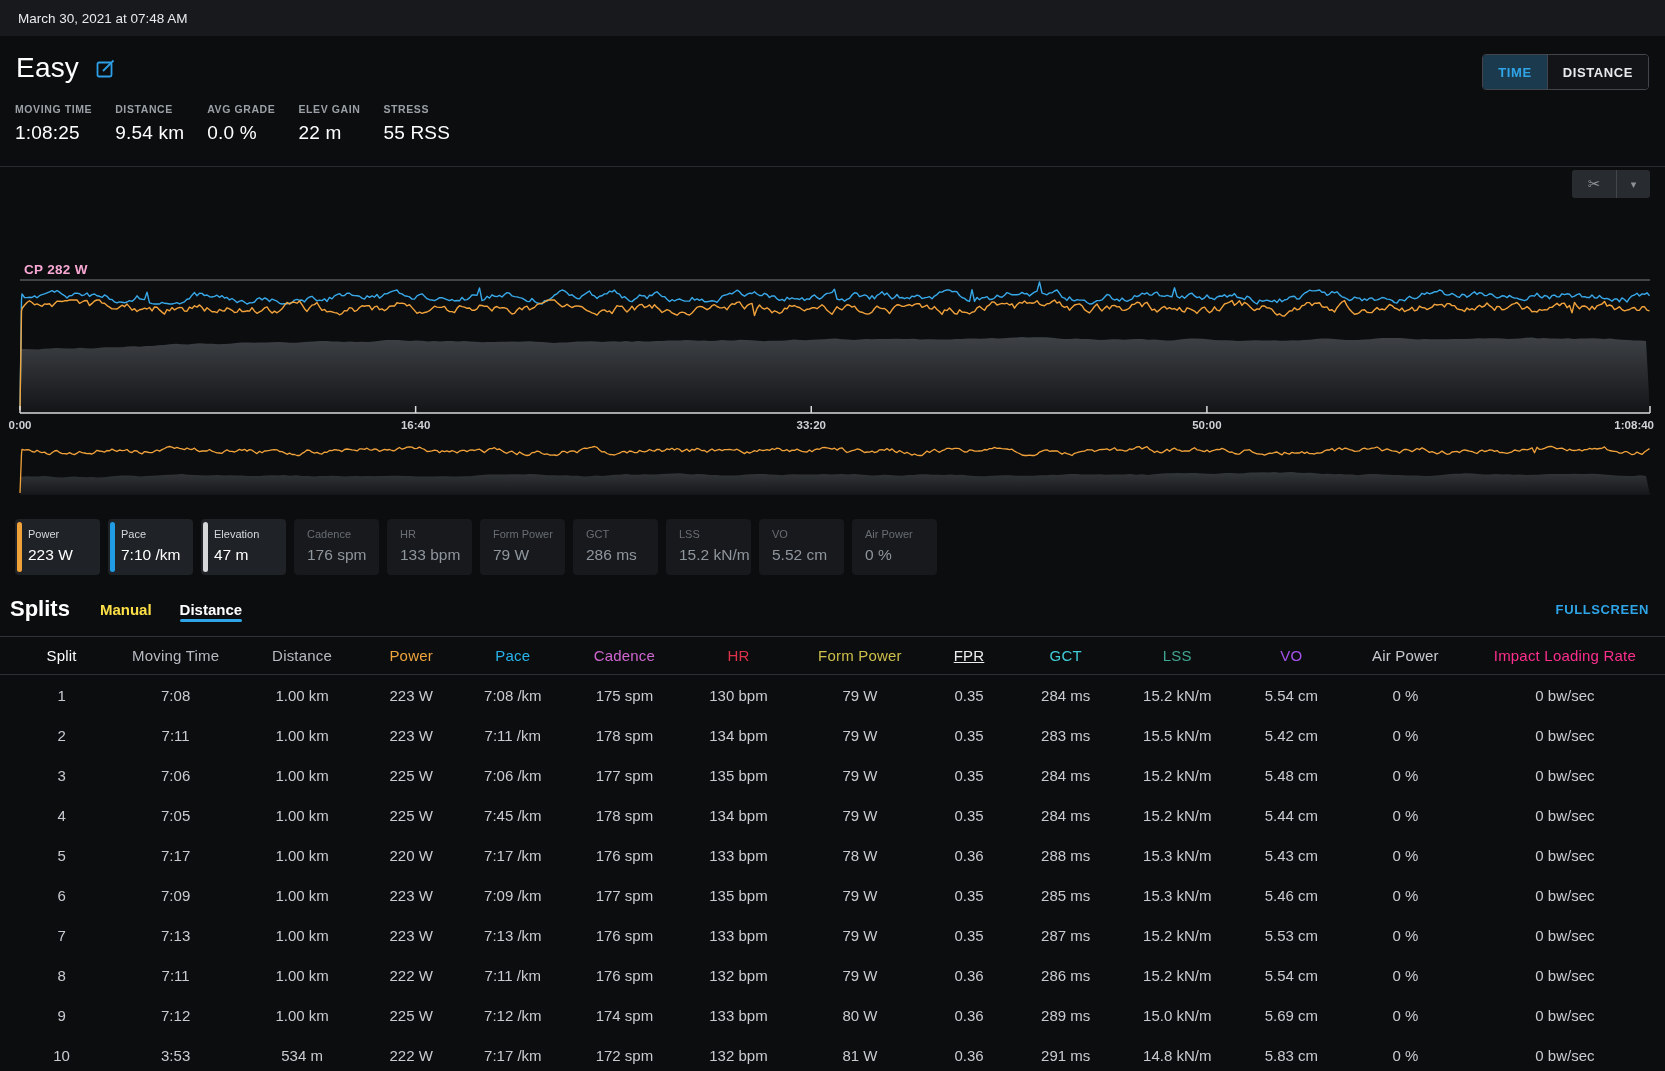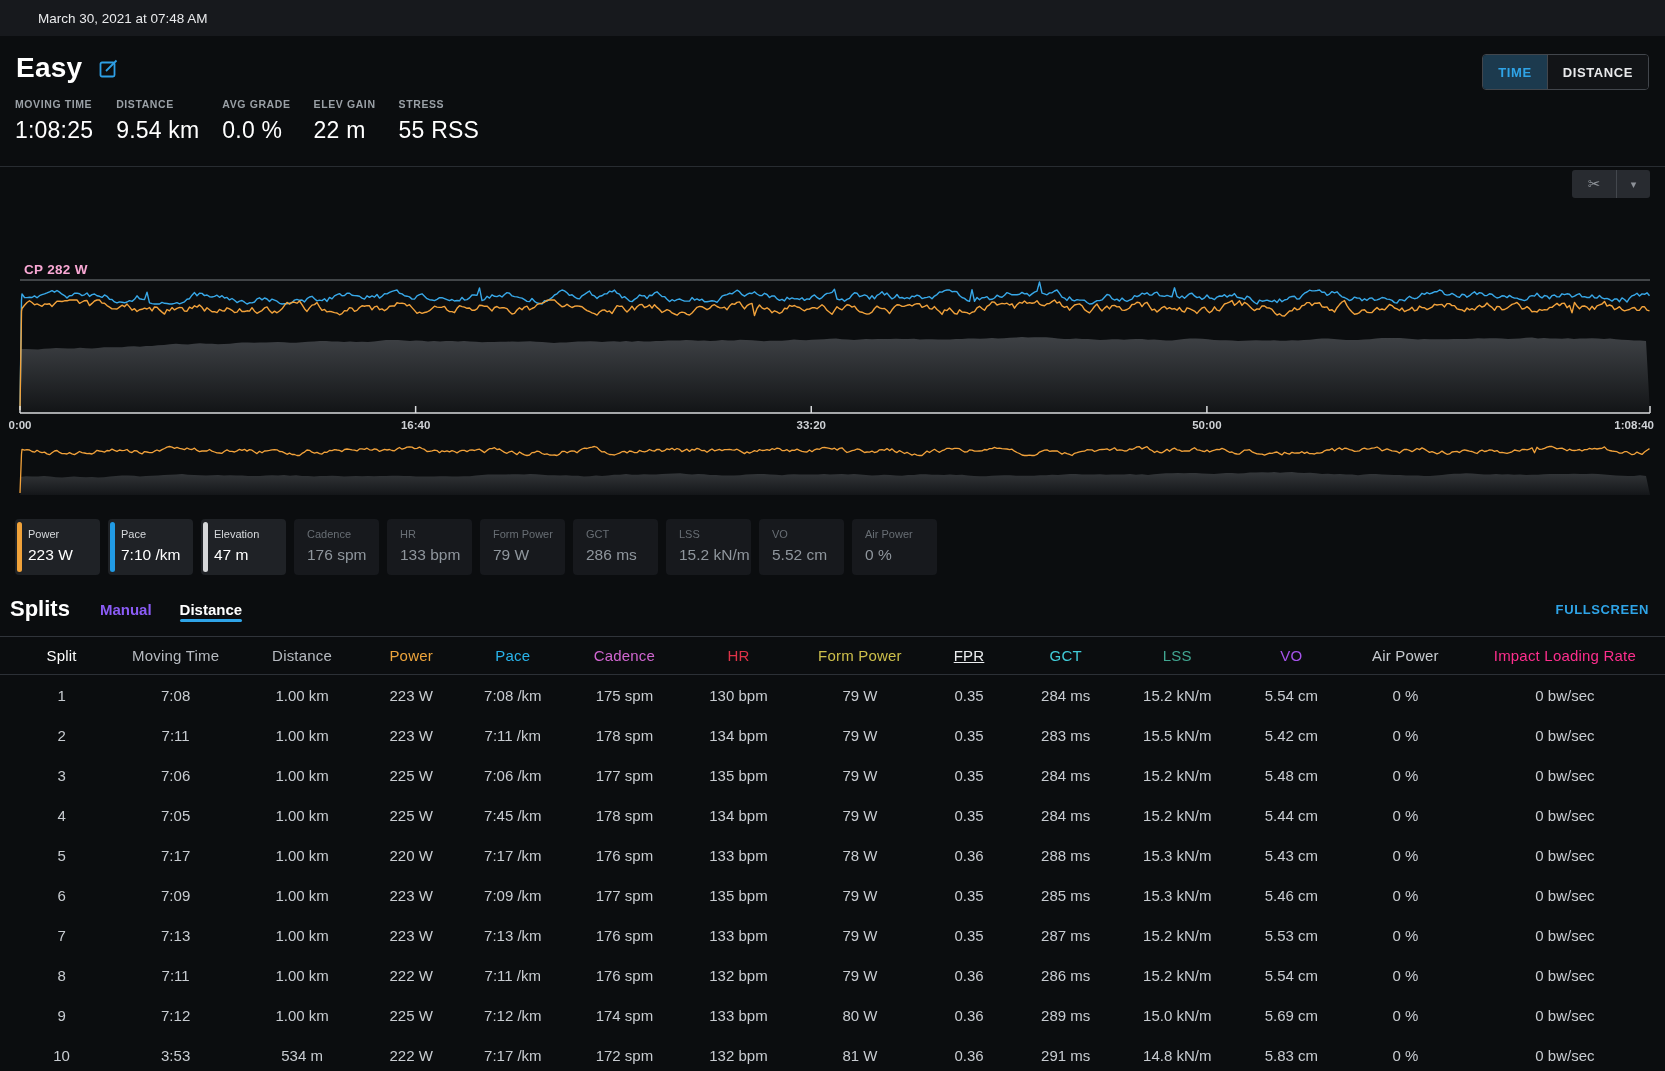--- a/index.html
+++ b/index.html
@@ -3,33 +3,33 @@
 <meta charset="utf-8">
 <style>
   * { margin:0; padding:0; box-sizing:border-box; }
   html,body { background:#0b0d0f; }
   body {
     width:1665px; height:1071px; position:relative; overflow:hidden;
     font-family:"Liberation Sans", sans-serif; color:#e9eaec;
   }
   
   .topbar { position:absolute; top:0; left:0; right:0; height:36px; background:#17191d;
-    display:flex; align-items:center; padding-left:38px; font-size:13.5px; color:#e9eaec; }
+    display:flex; align-items:center; padding-left:18px; font-size:13.5px; color:#e9eaec; }
   
   .header-sec { position:absolute; top:36px; left:0; right:0; height:131px; border-bottom:1px solid #282c31; }
   .title-row { position:absolute; top:16px; left:16px; display:flex; align-items:center; gap:16px; }
-  .title { font-size:28px; font-weight:bold; color:#fff; letter-spacing:.2px;text-align:right; }
+  .title { font-size:28px; font-weight:normal; color:#fff; letter-spacing:.2px;text-align:right; }
   .edit-btn { width:22px; height:22px; cursor:pointer; display:flex; align-items:center; justify-content:center; }
   .toggle { position:absolute; top:18px; right:16px; display:flex; border:1px solid #42464c; border-radius:4px; overflow:hidden; height:36px; }
   .toggle .seg { display:flex; align-items:center; justify-content:center; padding:4px 15px; font-size:13px; font-weight:bold; letter-spacing:.6px; cursor:pointer; }
   .seg.sel { background:#1c3a4e; color:#2fa4e7; }
   .seg.unsel { background:#121417; color:#e9eaec; border-left:1px solid #42464c; }
   .stats-row { position:absolute; left:15px; bottom:22px; display:flex; gap:23px; }
   .stat .slabel { font-size:10.5px; font-weight:bold; letter-spacing:.6px; color:#9aa0a6; margin-bottom:7px; }
-  .stat .svalue { font-size:23px; color:#fff; letter-spacing:.2px; }
+  .stat .svalue { font-size:19px; color:#fff; letter-spacing:.2px; }
   
   .tools { position:absolute; top:170px; right:15px; display:flex; height:28px; border-radius:3px; overflow:hidden; background:#282b30; }
   .tools .tbtn { display:flex; align-items:center; justify-content:center; color:#8d9298; cursor:pointer; }
   .tools .crop { width:44px; font-size:15px; }
   .tools .menu { width:34px; font-size:11px; border-left:1px solid #43474d; }
   
   .main-chart { position:absolute; top:250px; left:0; width:1665px; height:185px; }
   .cp-label { position:absolute; top:262px; left:24px; font-size:13.5px; font-weight:bold; color:#f9a8d4; letter-spacing:.3px; }
   .mini-chart { position:absolute; top:435px; left:0; width:1665px; height:65px; }
   
@@ -39,21 +39,21 @@
   .card .accent { position:absolute; left:2px; top:3px; bottom:3px; width:5px; border-radius:3px; }
   .card .clabel { font-size:11px; color:#686e74; margin-bottom:6px; white-space:nowrap; }
   .card.active .clabel { color:#d6d9dc; }
   .card .cvalue { font-size:15.5px; color:#8f969d; white-space:nowrap; }
   .card.active .cvalue { color:#fff; }
   
   .splits-sec { position:absolute; top:598px; left:0; right:0; bottom:0; }
   .splits-head { position:relative; height:39px; display:flex; align-items:center; padding:0 16px 16px 10px; border-bottom:1px solid #30343a; }
   .splits-title { font-size:22px; font-weight:bold; color:#fff; margin-right:30px; }
   .stab { position:relative; height:100%; display:flex; align-items:center; font-size:15px; font-weight:bold; margin-right:28px; cursor:pointer; }
-  .stab.inactive { color:#8b5cf6; }
+  .stab.inactive { color:#fde047; }
   .stab.active { color:#fff; }
   .stab.active::after { content:""; position:absolute; left:0; right:0; bottom:-2px; height:3px; background:#2fa4e7; border-radius:2px; }
   .fullscreen { margin-left:auto; font-size:13px; font-weight:bold; letter-spacing:.6px; color:#2fa4e7; cursor:pointer; }
   .tbl { width:100%; }
   .trow { display:grid; grid-template-columns:6% 7.8% 7.5% 5.7% 6.6% 6.9% 6.9% 7.8% 5.4% 6.3% 7.2% 6.6% 7.2% 12.1%; align-items:center;padding-left:12px; }
   .thead { height:38px; border-bottom:1px solid #2c3036; }
   .thead span { text-align:center; font-size:15px; font-weight:500; letter-spacing:.2px; }
   .drow { height:40px; }
   .drow span { text-align:center; font-size:15px; color:#c8ccd1; }
   svg text { font-family:"Liberation Sans", sans-serif; }

